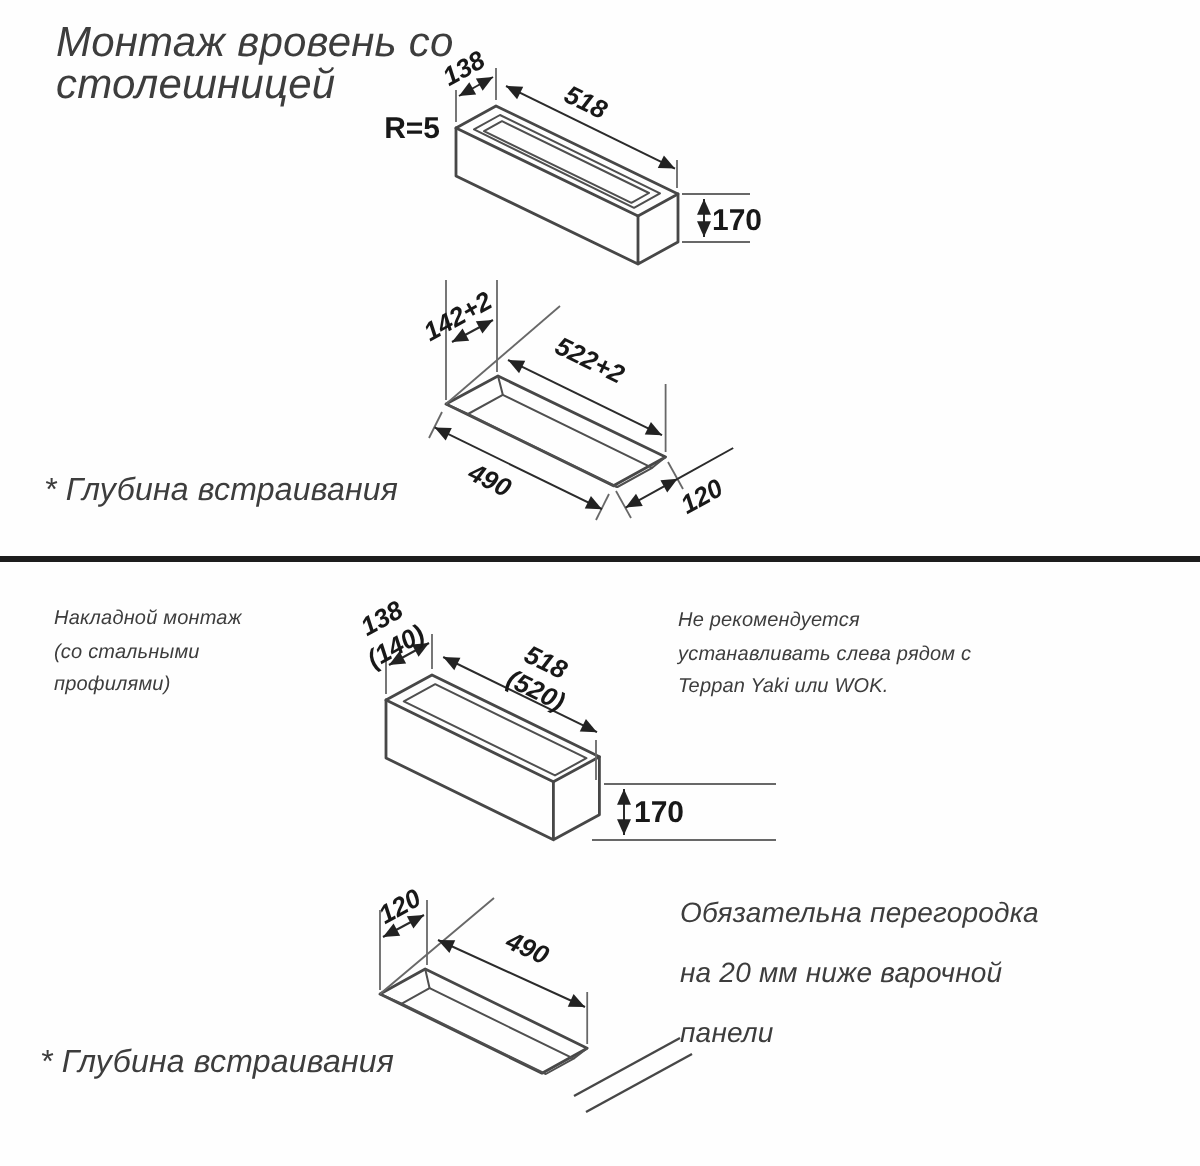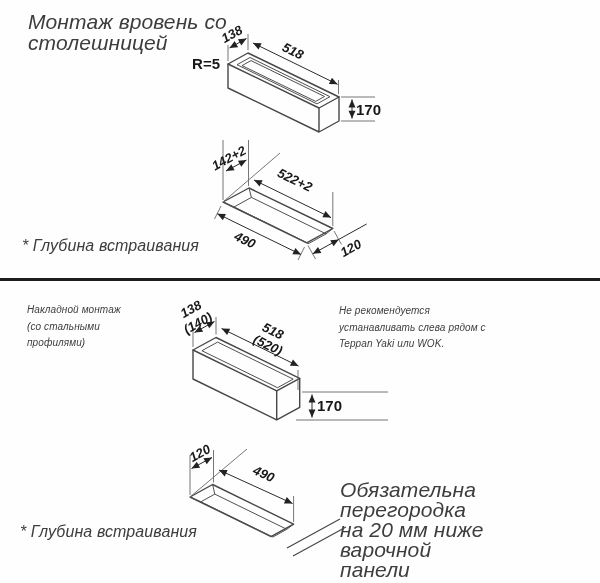--- a/index.html
+++ b/index.html
@@ -9,21 +9,21 @@
     font-family:"Liberation Sans",sans-serif;
   }
   .note{
     position:absolute;color:#3d3d3d;font-style:italic;
     white-space:pre-line;letter-spacing:.1px;
   }
   .t1{left:28px;top:11px;font-size:21px;line-height:21px;width:230px;}
   .fn1{left:22px;top:237px;font-size:16px;}
   .t2{left:27px;top:302px;font-size:10px;line-height:16.5px;width:210px;}
   .warn{left:339px;top:303px;font-size:10px;line-height:16.5px;width:255px;}
-  .pnote{left:340px;top:480px;font-size:21px;line-height:20px;width:240px;}
+  .pnote{left:340px;top:441px;font-size:14px;line-height:30px;width:240px;}
   .fn2{left:20px;top:523px;font-size:16px;}
   .divider{position:absolute;left:0;top:278px;width:600px;height:3px;background:#1d1d1d;}
   svg.canvas{position:absolute;left:0;top:0;}
   .ol{fill:none;stroke:#474747;stroke-width:1.4;stroke-linejoin:round;stroke-linecap:round;}
   .il{fill:none;stroke:#4f4f4f;stroke-width:1;stroke-linejoin:round;}
   .ext{stroke:#686868;stroke-width:.9;fill:none;}
   .dimline{stroke:#2b2b2b;stroke-width:1;fill:none;}
   .pl{stroke:#474747;stroke-width:1.2;fill:none;}
   text.dim{font-family:"Liberation Sans",sans-serif;font-size:13px;font-weight:bold;font-style:italic;fill:#181818;text-anchor:middle;}
   text.dimU{font-family:"Liberation Sans",sans-serif;font-size:15px;font-weight:bold;fill:#181818;}

